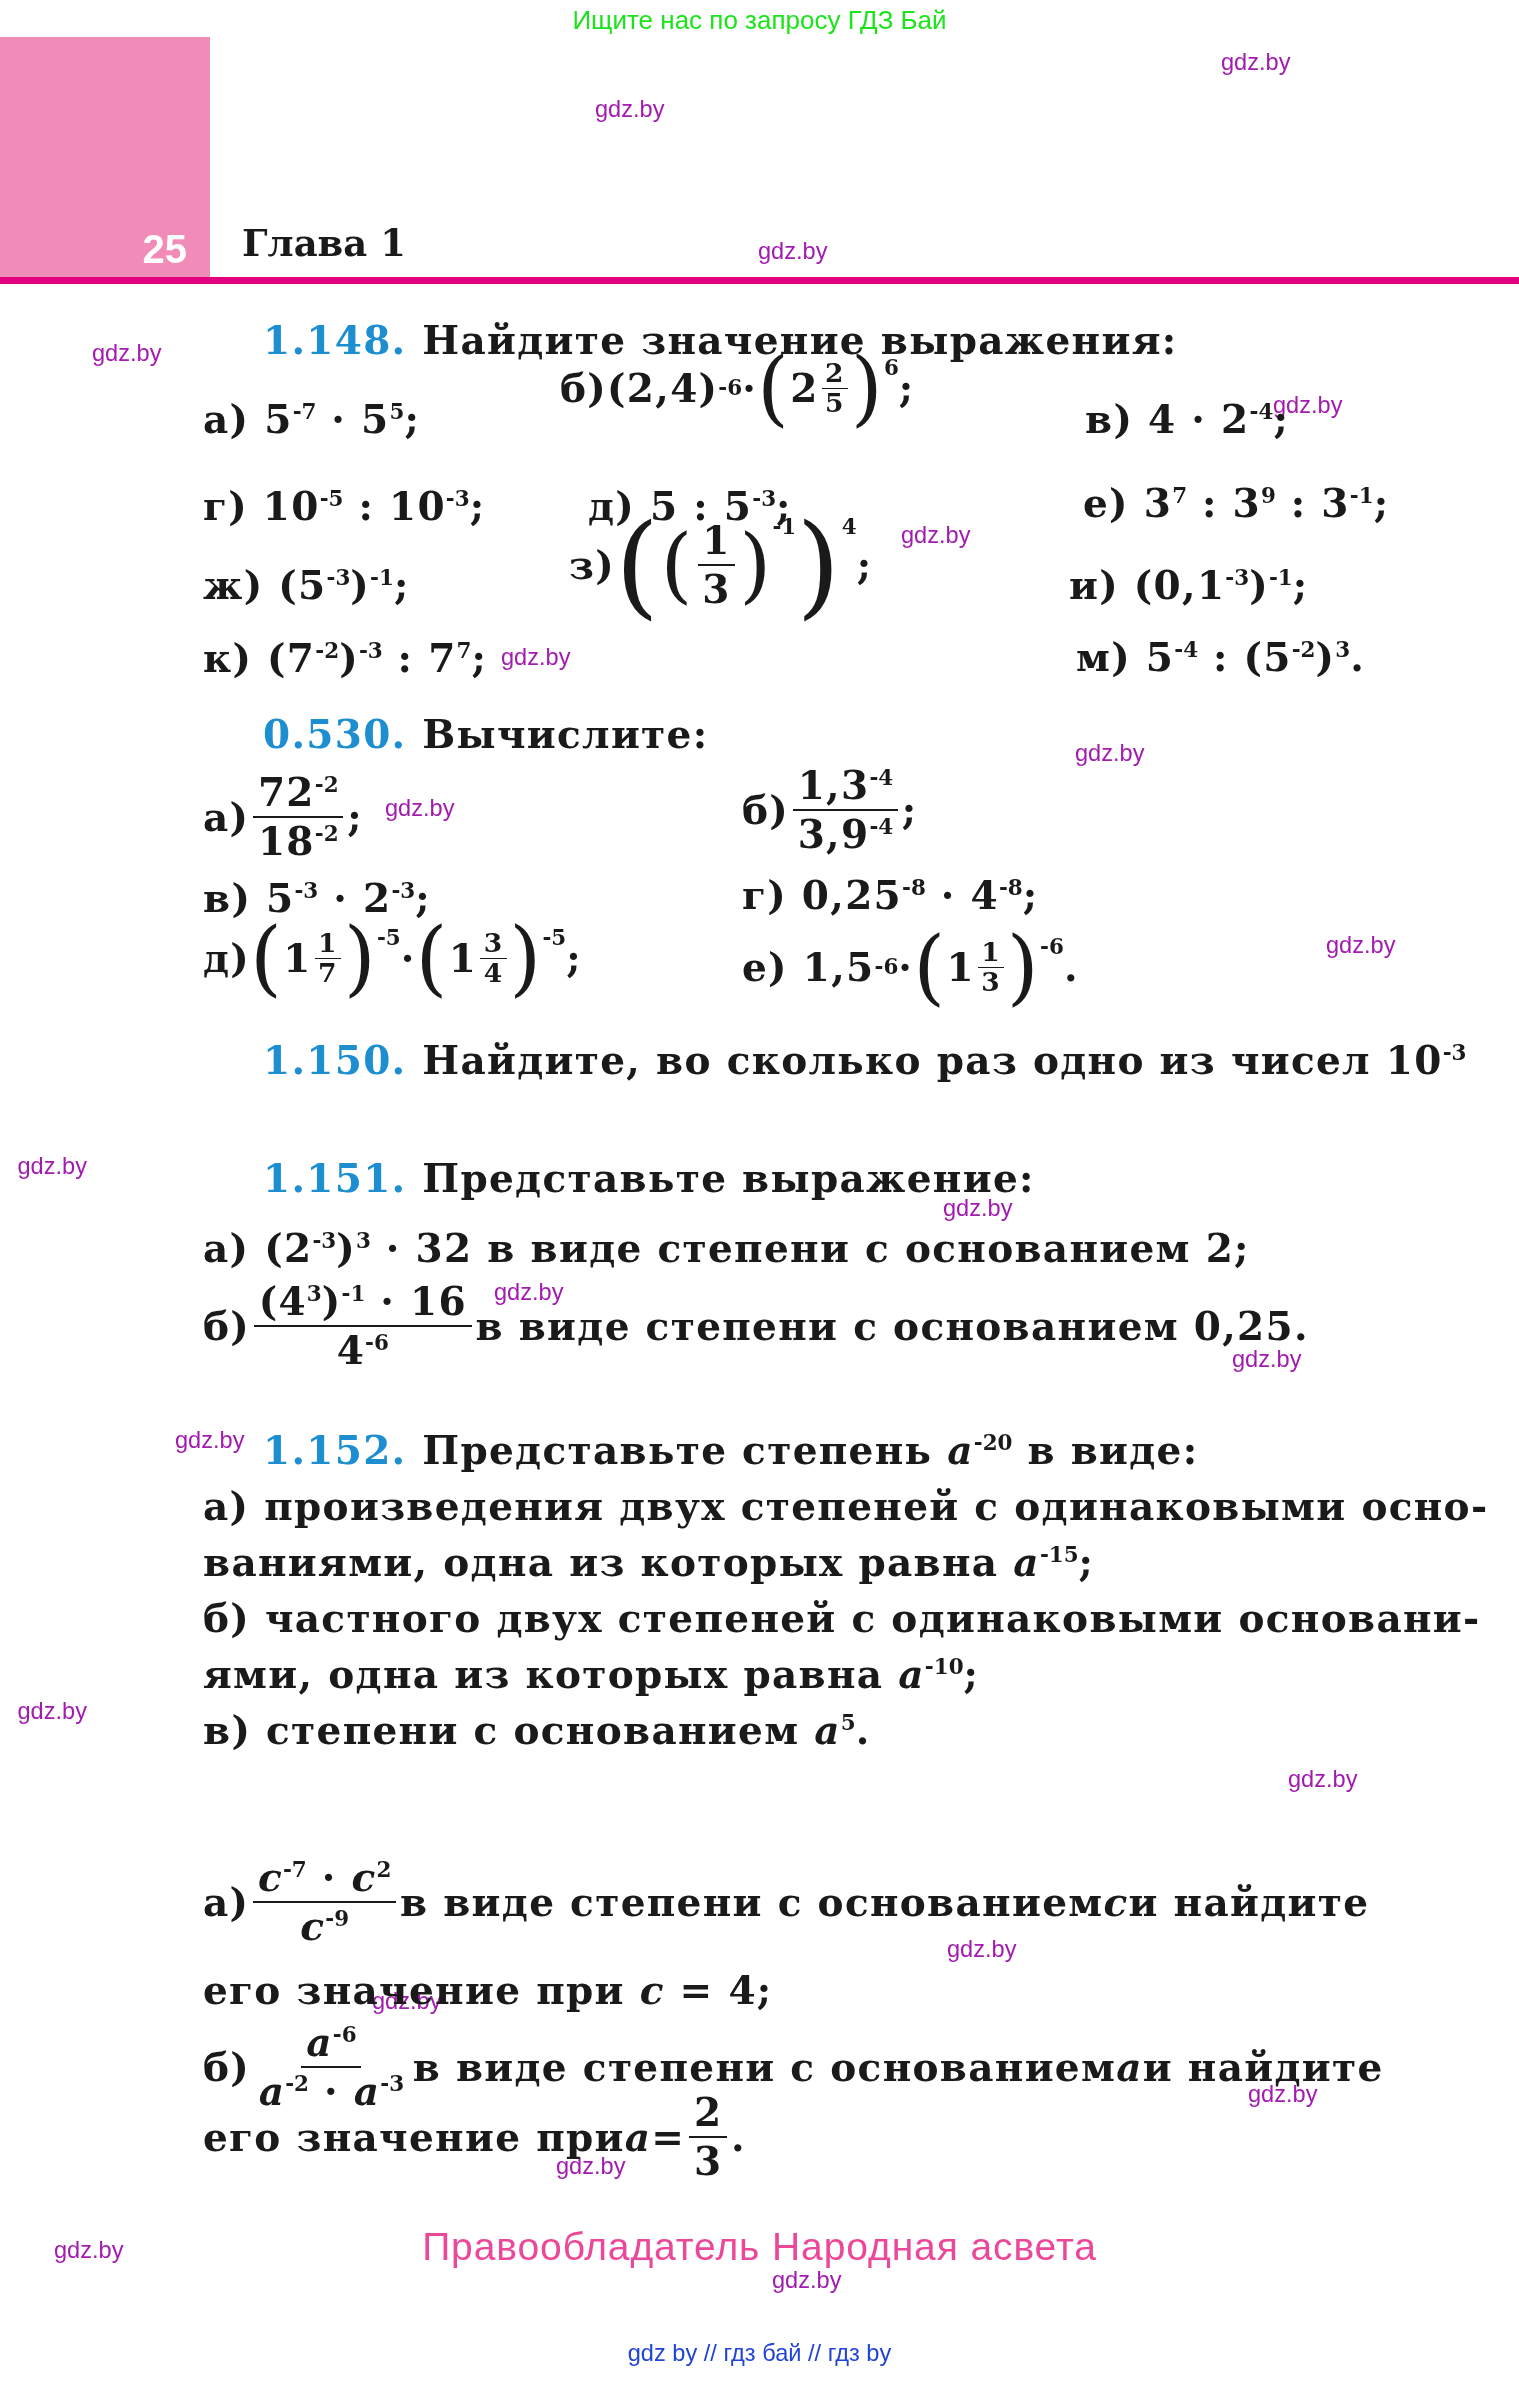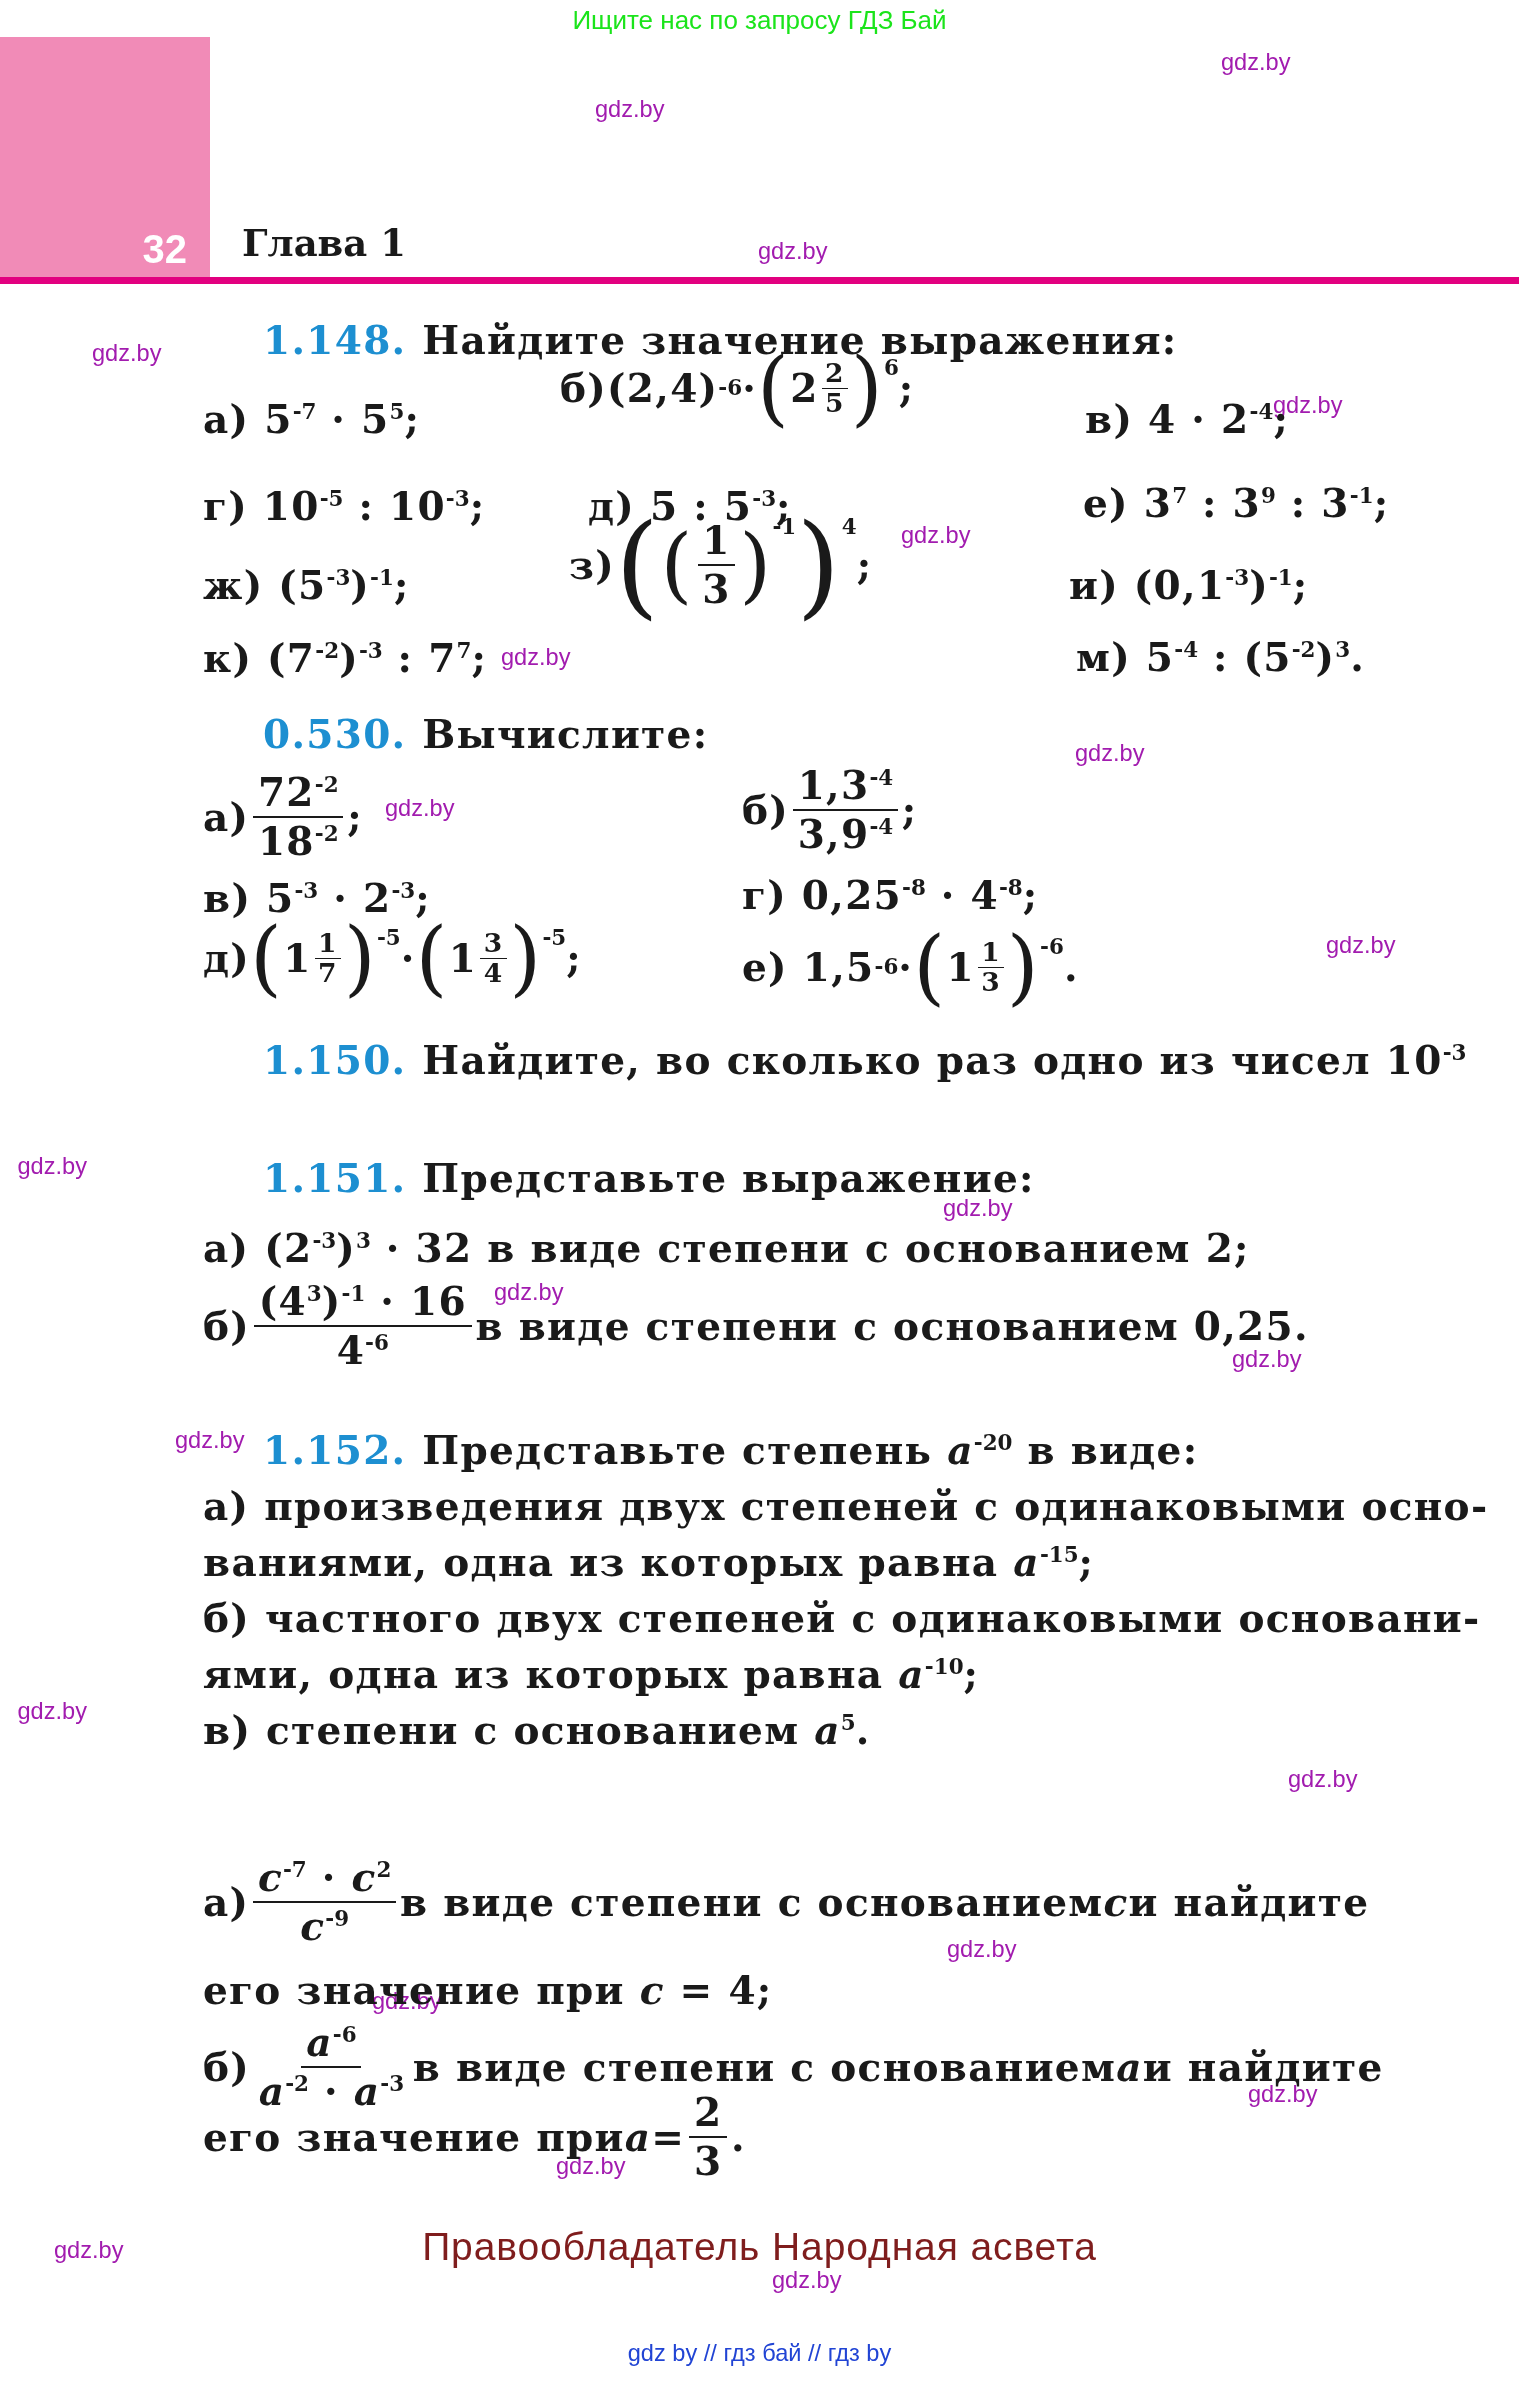--- a/index.html
+++ b/index.html
@@ -35,21 +35,21 @@
   
   .pg{display:inline-flex;align-items:center;vertical-align:middle;}
   .par{font-weight:400;line-height:0;}
   .p2{font-size:2.1em;}
   .p3{font-size:2.9em;}
   .hsup{font-size:.55em;align-self:flex-start;line-height:1.1;margin-top:-.15em;letter-spacing:0;}
   .mi{font-style:italic;font-family:"DejaVu Serif",serif;}
 
   
   .copyright{position:absolute;left:0;right:0;top:2225px;text-align:center;
-             font-family:"Liberation Sans",sans-serif;font-size:39px;color:#7f1d1d;letter-spacing:0.9px;}
+             font-family:"Liberation Sans",sans-serif;font-size:39px;color:#ec4899;letter-spacing:0.9px;}
   .links{position:absolute;left:0;right:0;top:2340px;text-align:center;
          font-family:"Liberation Sans",sans-serif;font-size:23.6px;color:#2144d4;}
 </style>
 </head>
 <body>
 
 <div class="page">
 
   <div class="promo">Ищите нас по запросу ГДЗ Бай</div>
 
@@ -72,21 +72,21 @@
   <span class="wm" style="left:17.5px;top:1698px">gdz.by</span>
   <span class="wm" style="left:1288px;top:1766px">gdz.by</span>
   <span class="wm" style="left:947px;top:1936px">gdz.by</span>
   <span class="wm" style="left:372px;top:1988px">gdz.by</span>
   <span class="wm" style="left:1248px;top:2081px">gdz.by</span>
   <span class="wm" style="left:556px;top:2153px">gdz.by</span>
   <span class="wm" style="left:54px;top:2237px">gdz.by</span>
   <span class="wm" style="left:772px;top:2267px">gdz.by</span>
 
   <div class="sidebar">
-    <span class="pagenum">32</span>
+    <span class="pagenum">25</span>
   </div>
   <div class="chapter">Глава 1</div>
   <div class="rule"></div>
 
   <div class="line" style="left:263px;top:317px">
     <span class="num">1.148.</span><span>Найдите значение выражения:</span>
   </div>
   <div class="line" style="left:203px;top:396px">а) 5<sup>-7</sup> · 5<sup>5</sup>;</div>
   <div class="line flexline" style="left:560px;top:359px">б)(2,4)<sup>-6</sup> · <span class="pg">
         <span class="par p2">(</span>

